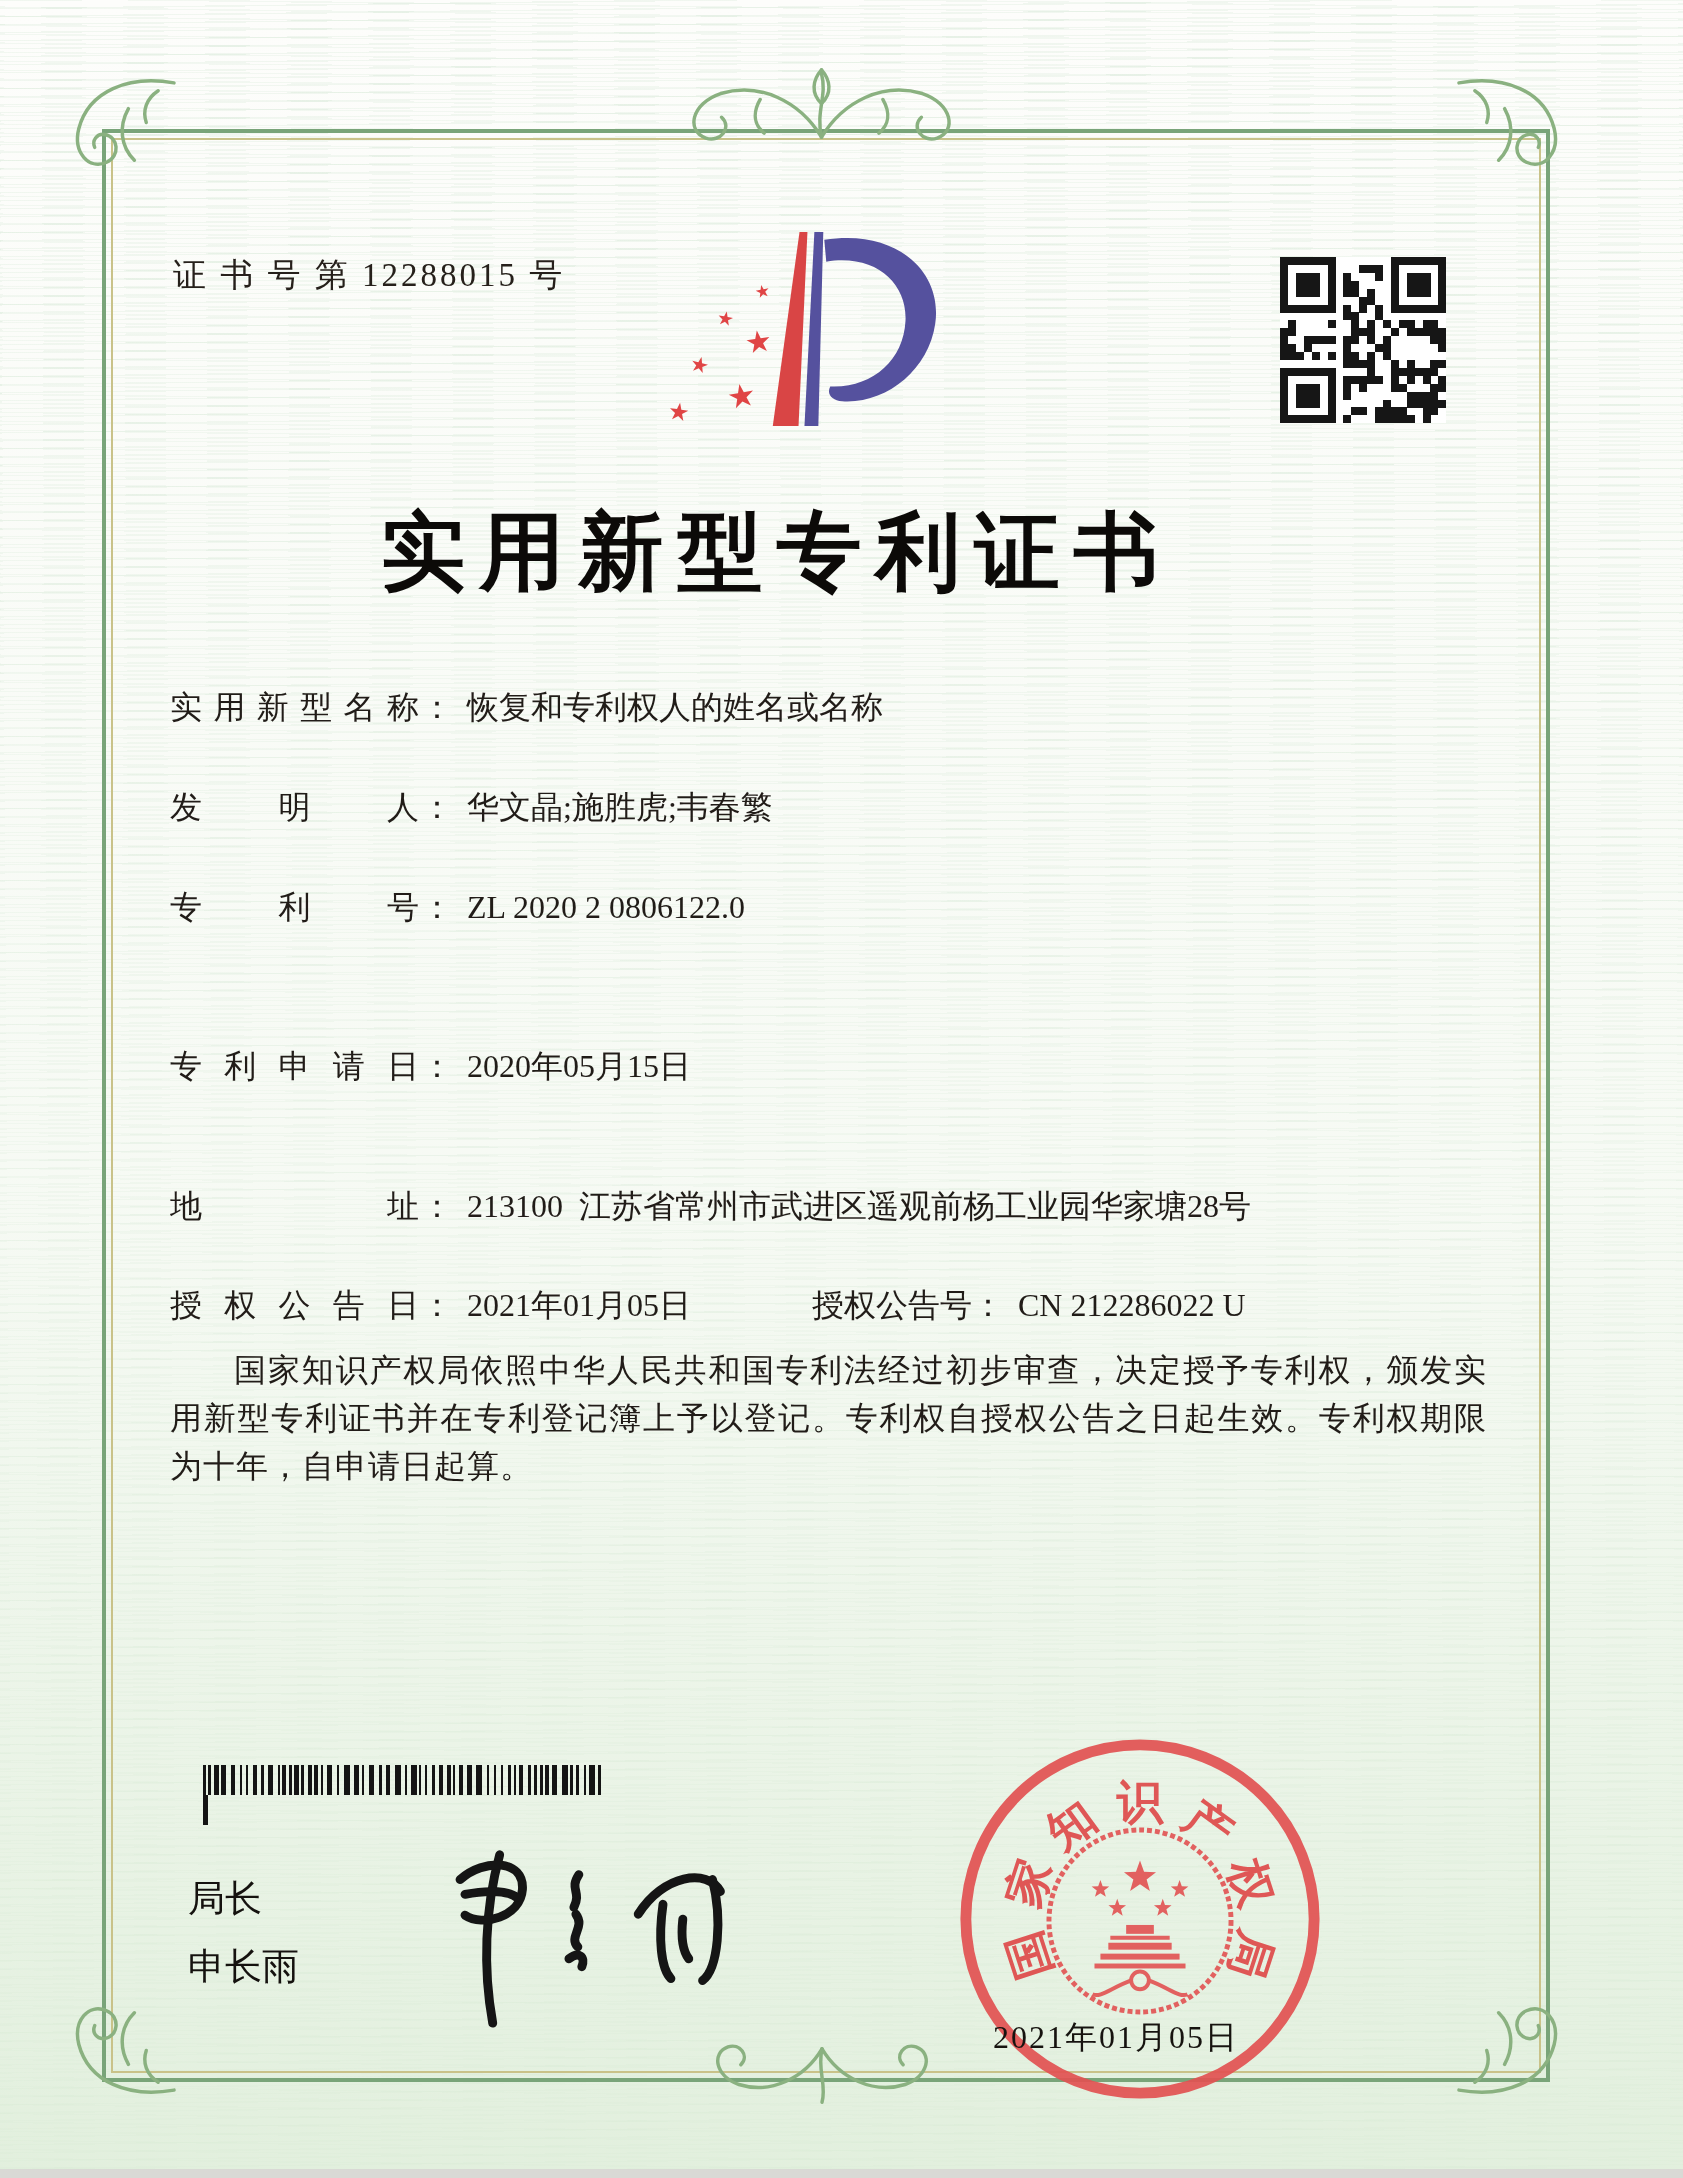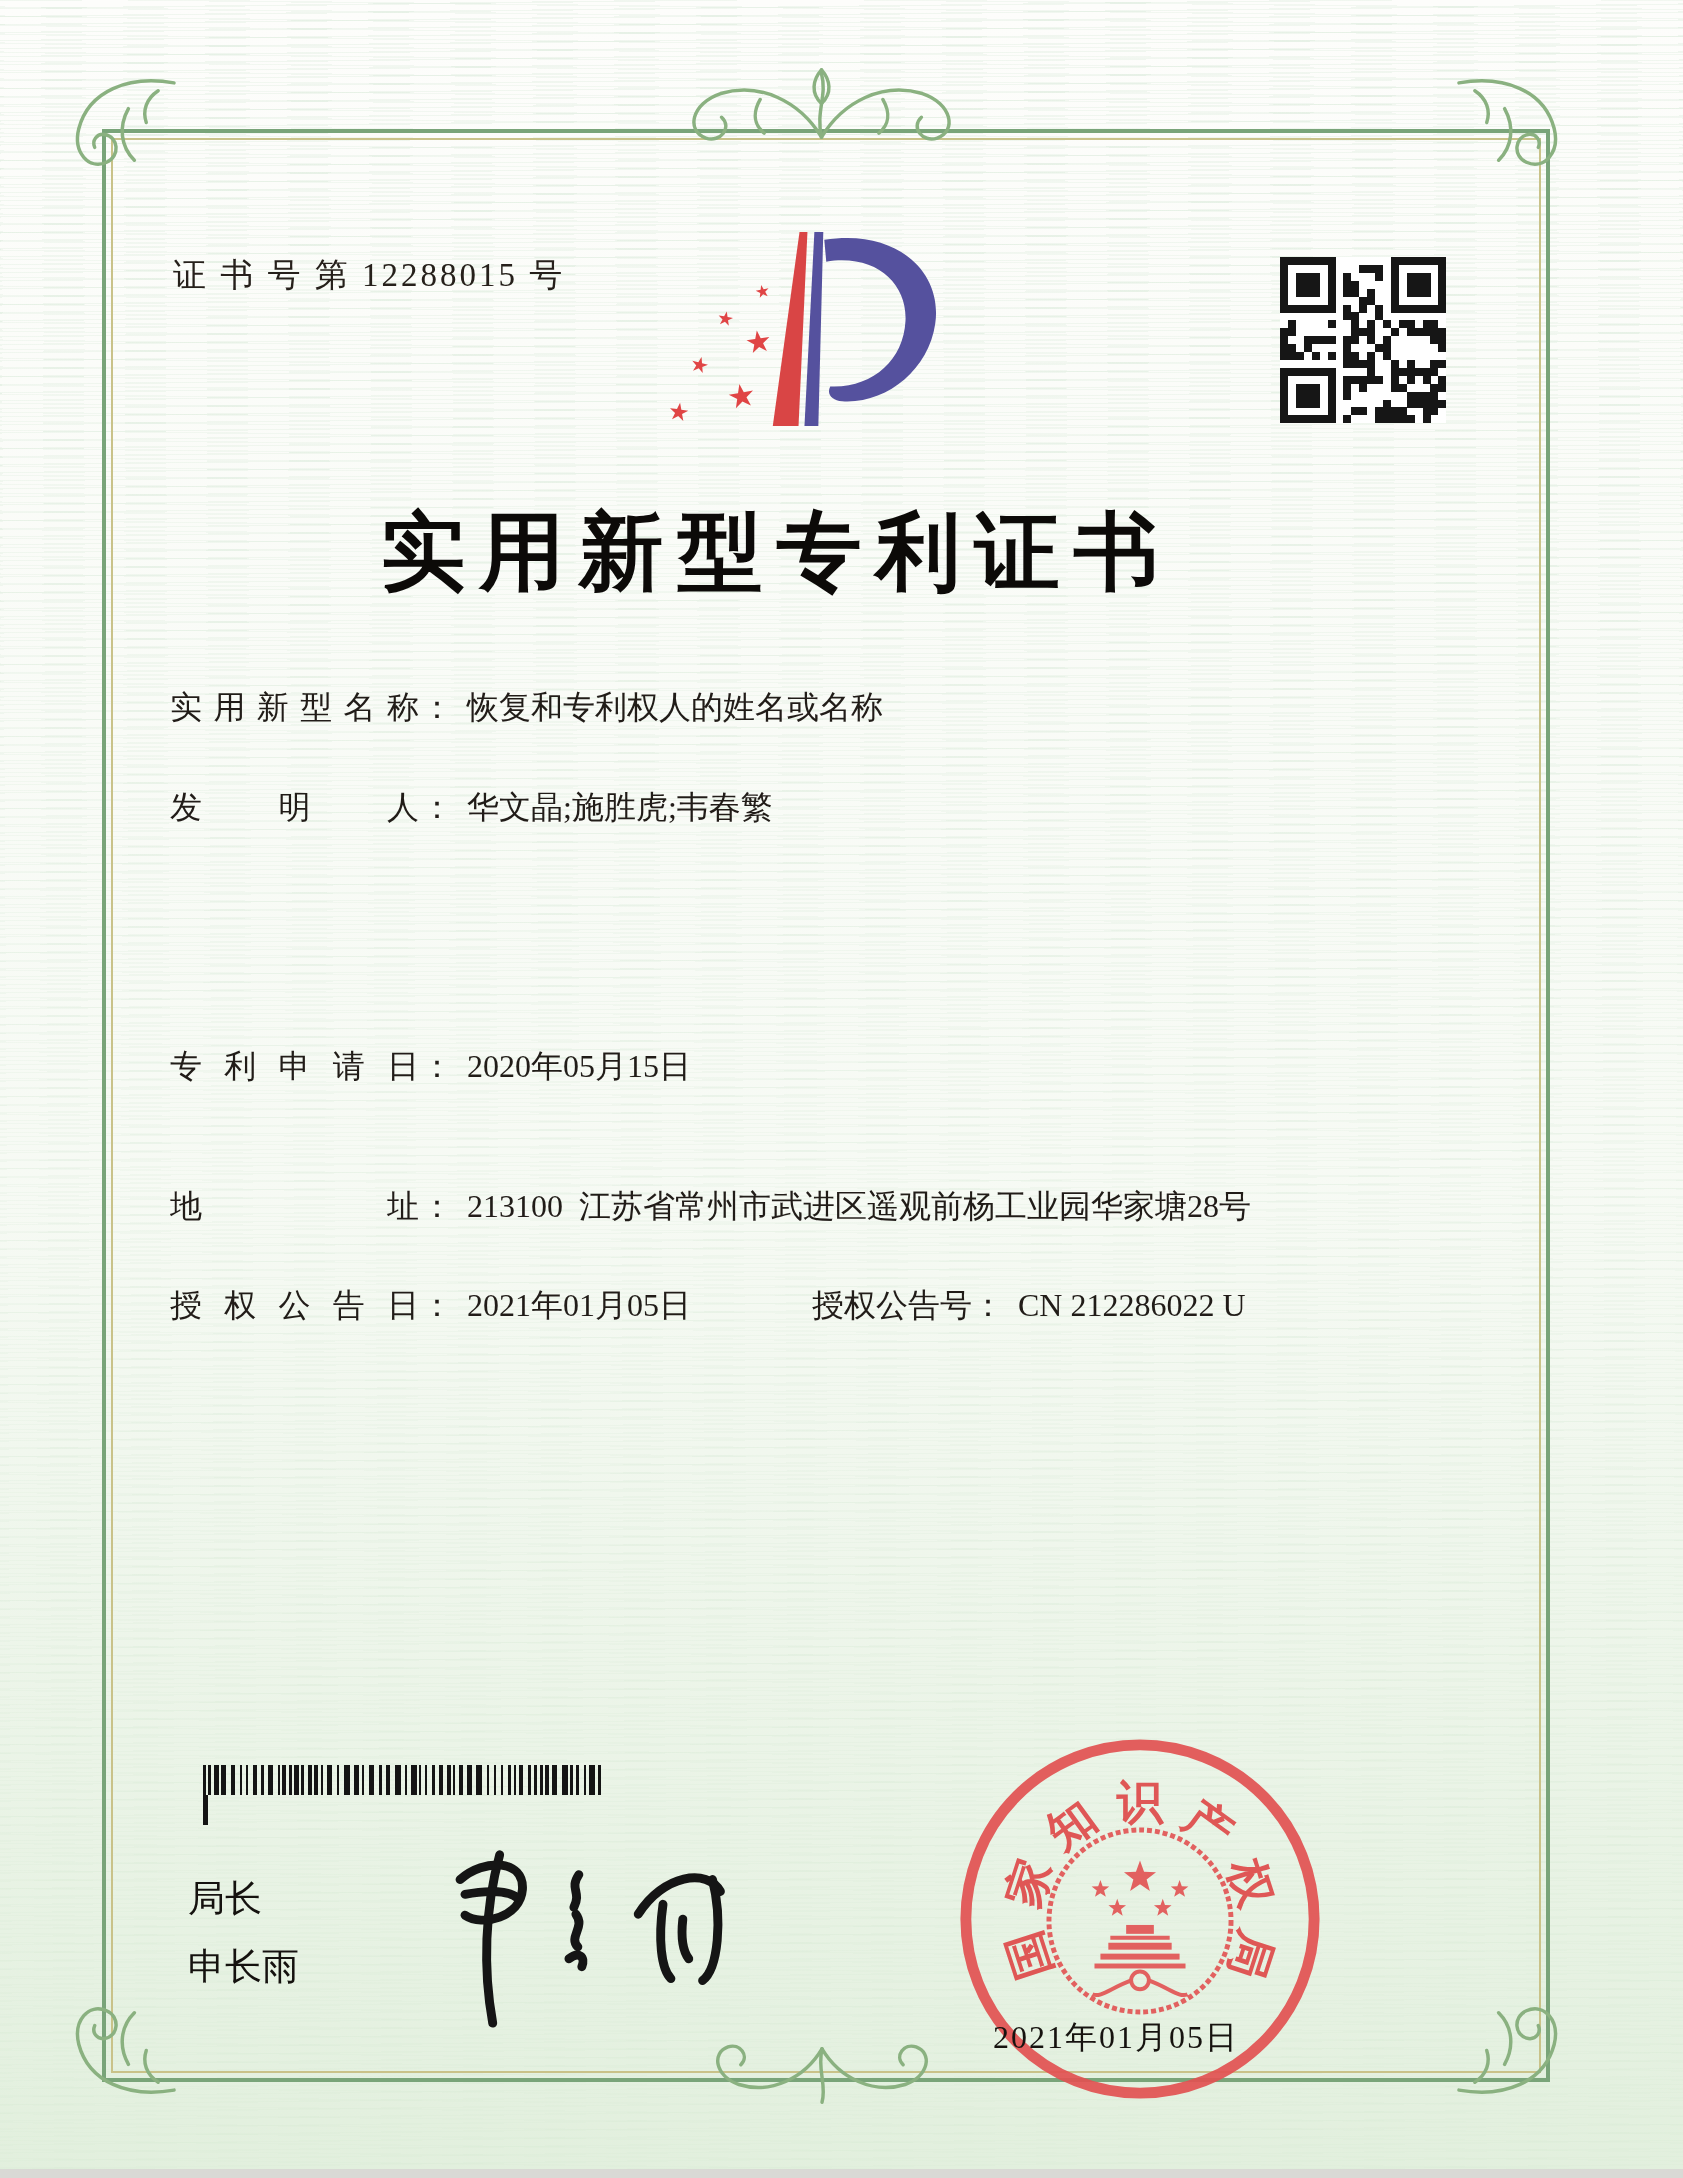--- a/index.html
+++ b/index.html
@@ -331,32 +331,36 @@
     </div>
 
   <div class="title">实用新型专利证书</div>
 
   <div class="frow" style="top:686px">
     <span class="flabel">实用新型名称</span><span class="fcolon">：</span><span class="fvalue">恢复和专利权人的姓名或名称</span>
   </div>
   <div class="frow" style="top:786px">
     <span class="flabel">发明人</span><span class="fcolon">：</span><span class="fvalue">华文晶;施胜虎;韦春繁</span>
   </div>
+  <div class="frow" style="top:886px">
+    <span class="flabel">专利号</span><span class="fcolon">：</span><span class="fvalue">ZL 2020 2 0806122.0</span>
+  </div>
   <div class="frow" style="top:1045px">
     <span class="flabel">专利申请日</span><span class="fcolon">：</span><span class="fvalue">2020年05月15日</span>
   </div>
   <div class="frow" style="top:1185px">
     <span class="flabel">地址</span><span class="fcolon">：</span><span class="fvalue">213100  江苏省常州市武进区遥观前杨工业园华家塘28号</span>
   </div>
   <div class="frow" style="top:1284px">
     <span class="flabel">授权公告日</span><span class="fcolon">：</span><span class="fvalue">2021年01月05日</span>
     <span class="fpair2"><span>授权公告号</span><span>：</span><span class="fvalue">CN 212286022 U</span></span>
   </div>
 
   <div class="body-text">
+    <p>国家知识产权局依照中华人民共和国专利法经过初步审查，决定授予专利权，颁发实用新型专利证书并在专利登记簿上予以登记。专利权自授权公告之日起生效。专利权期限为十年，自申请日起算。</p>
   </div>
 
   <div class="barcode" id="barcode"><i style="width:3px;margin-right:2px"></i><i style="width:3px;margin-right:3px"></i><i style="width:5px;margin-right:2px"></i><i style="width:5px;margin-right:5px"></i><i style="width:4px;margin-right:5px"></i><i style="width:2px;margin-right:4px"></i><i style="width:2px;margin-right:5px"></i><i style="width:4px;margin-right:4px"></i><i style="width:3px;margin-right:4px"></i><i style="width:5px;margin-right:5px"></i><i style="width:2px;margin-right:2px"></i><i style="width:4px;margin-right:3px"></i><i style="width:3px;margin-right:2px"></i><i style="width:5px;margin-right:2px"></i><i style="width:3px;margin-right:4px"></i><i style="width:4px;margin-right:2px"></i><i style="width:4px;margin-right:3px"></i><i style="width:2px;margin-right:4px"></i><i style="width:5px;margin-right:5px"></i><i style="width:2px;margin-right:5px"></i><i style="width:6px;margin-right:4px"></i><i style="width:5px;margin-right:3px"></i><i style="width:2px;margin-right:5px"></i><i style="width:5px;margin-right:5px"></i><i style="width:3px;margin-right:4px"></i><i style="width:4px;margin-right:5px"></i><i style="width:6px;margin-right:4px"></i><i style="width:2px;margin-right:4px"></i><i style="width:6px;margin-right:2px"></i><i style="width:2px;margin-right:4px"></i><i style="width:2px;margin-right:5px"></i><i style="width:3px;margin-right:4px"></i><i style="width:4px;margin-right:4px"></i><i style="width:4px;margin-right:2px"></i><i style="width:2px;margin-right:4px"></i><i style="width:4px;margin-right:4px"></i><i style="width:5px;margin-right:4px"></i><i style="width:6px;margin-right:5px"></i><i style="width:2px;margin-right:5px"></i><i style="width:2px;margin-right:5px"></i><i style="width:2px;margin-right:5px"></i><i style="width:3px;margin-right:3px"></i><i style="width:2px;margin-right:3px"></i><i style="width:4px;margin-right:5px"></i><i style="width:3px;margin-right:3px"></i><i style="width:3px;margin-right:3px"></i><i style="width:3px;margin-right:2px"></i><i style="width:4px;margin-right:3px"></i><i style="width:5px;margin-right:5px"></i><i style="width:6px;margin-right:2px"></i><i style="width:3px;margin-right:3px"></i><i style="width:3px;margin-right:5px"></i><i style="width:2px;margin-right:3px"></i><i style="width:6px;margin-right:3px"></i><i style="width:3px;margin-right:5px"></i><i style="width:5px;margin-right:3px"></i></div>
 
   <div class="signer-role">局长</div>
   <div class="signer-name">申长雨</div>
 
   <svg class="signature" width="396" height="228" viewBox="0 0 400 230">
     <path d="M135,35 C120,90 118,150 128,205"></path>
     <path d="M95,60 C120,38 160,40 158,70 C156,98 118,108 100,96"></path>

